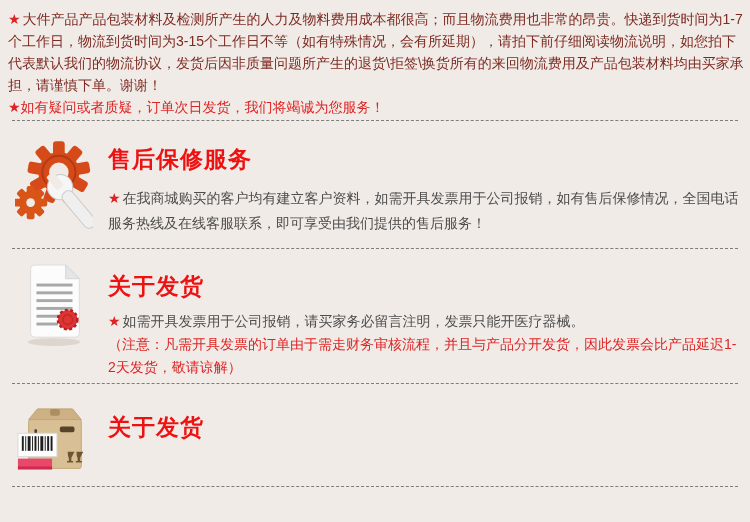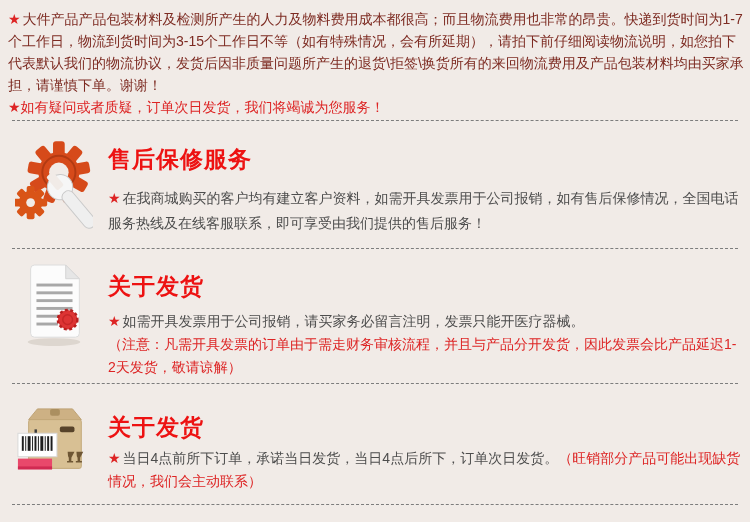--- a/index.html
+++ b/index.html
@@ -152,19 +152,18 @@
           <rect x="30.5" y="33" width="1" height="15"></rect>
           <rect x="33" y="33" width="2" height="15"></rect>
           <rect x="36.5" y="33" width="2" height="15"></rect>
         </g>
         <rect x="3" y="56" width="35" height="11" fill="#e9486b"></rect>
         <rect x="3" y="64" width="35" height="3" fill="#d12a52"></rect>
       </svg>
     </div>
     <div class="content">
       <h2>关于发货</h2>
-      <p class="body"><span class="star">★</span><span>当日4点前所下订单，承诺当日发货，当日4点后所下，订单次日发货。</span><span class="note-inline">（旺销部分产品可能出现缺货情况，我们会主动联系）</span></p>
     </div>
   </section>
 
   <div class="divider"></div>
 
 </div>
 
 </body></html>

